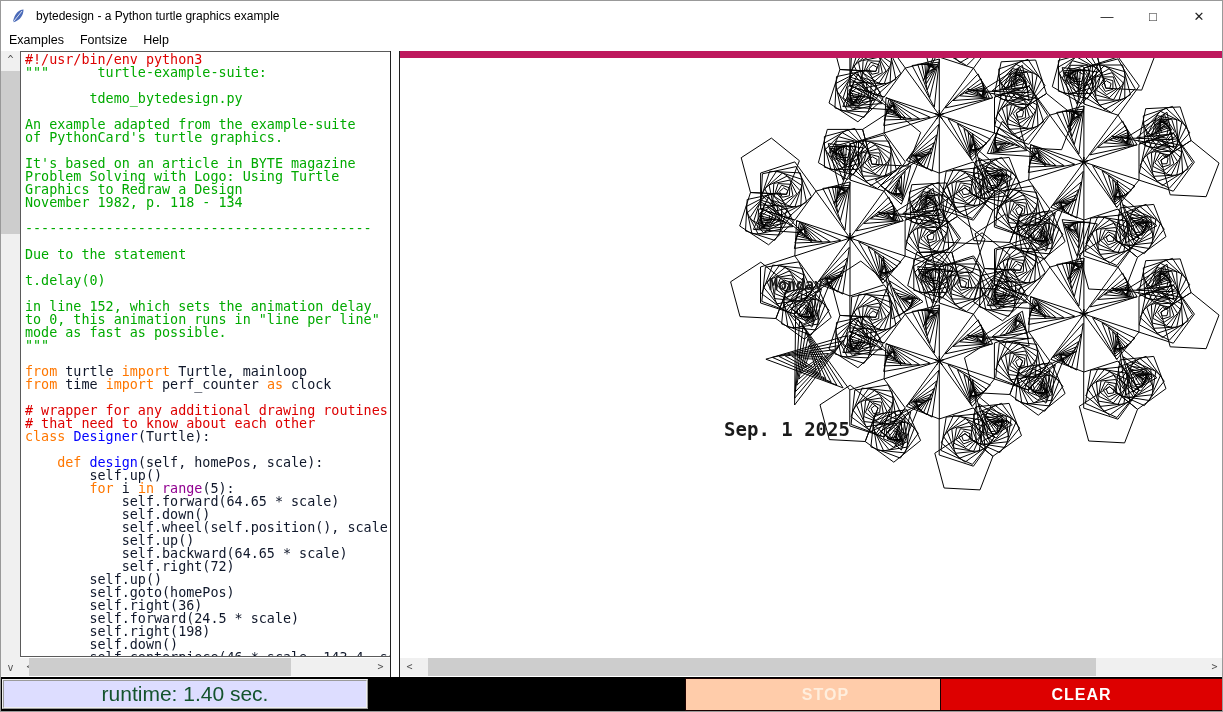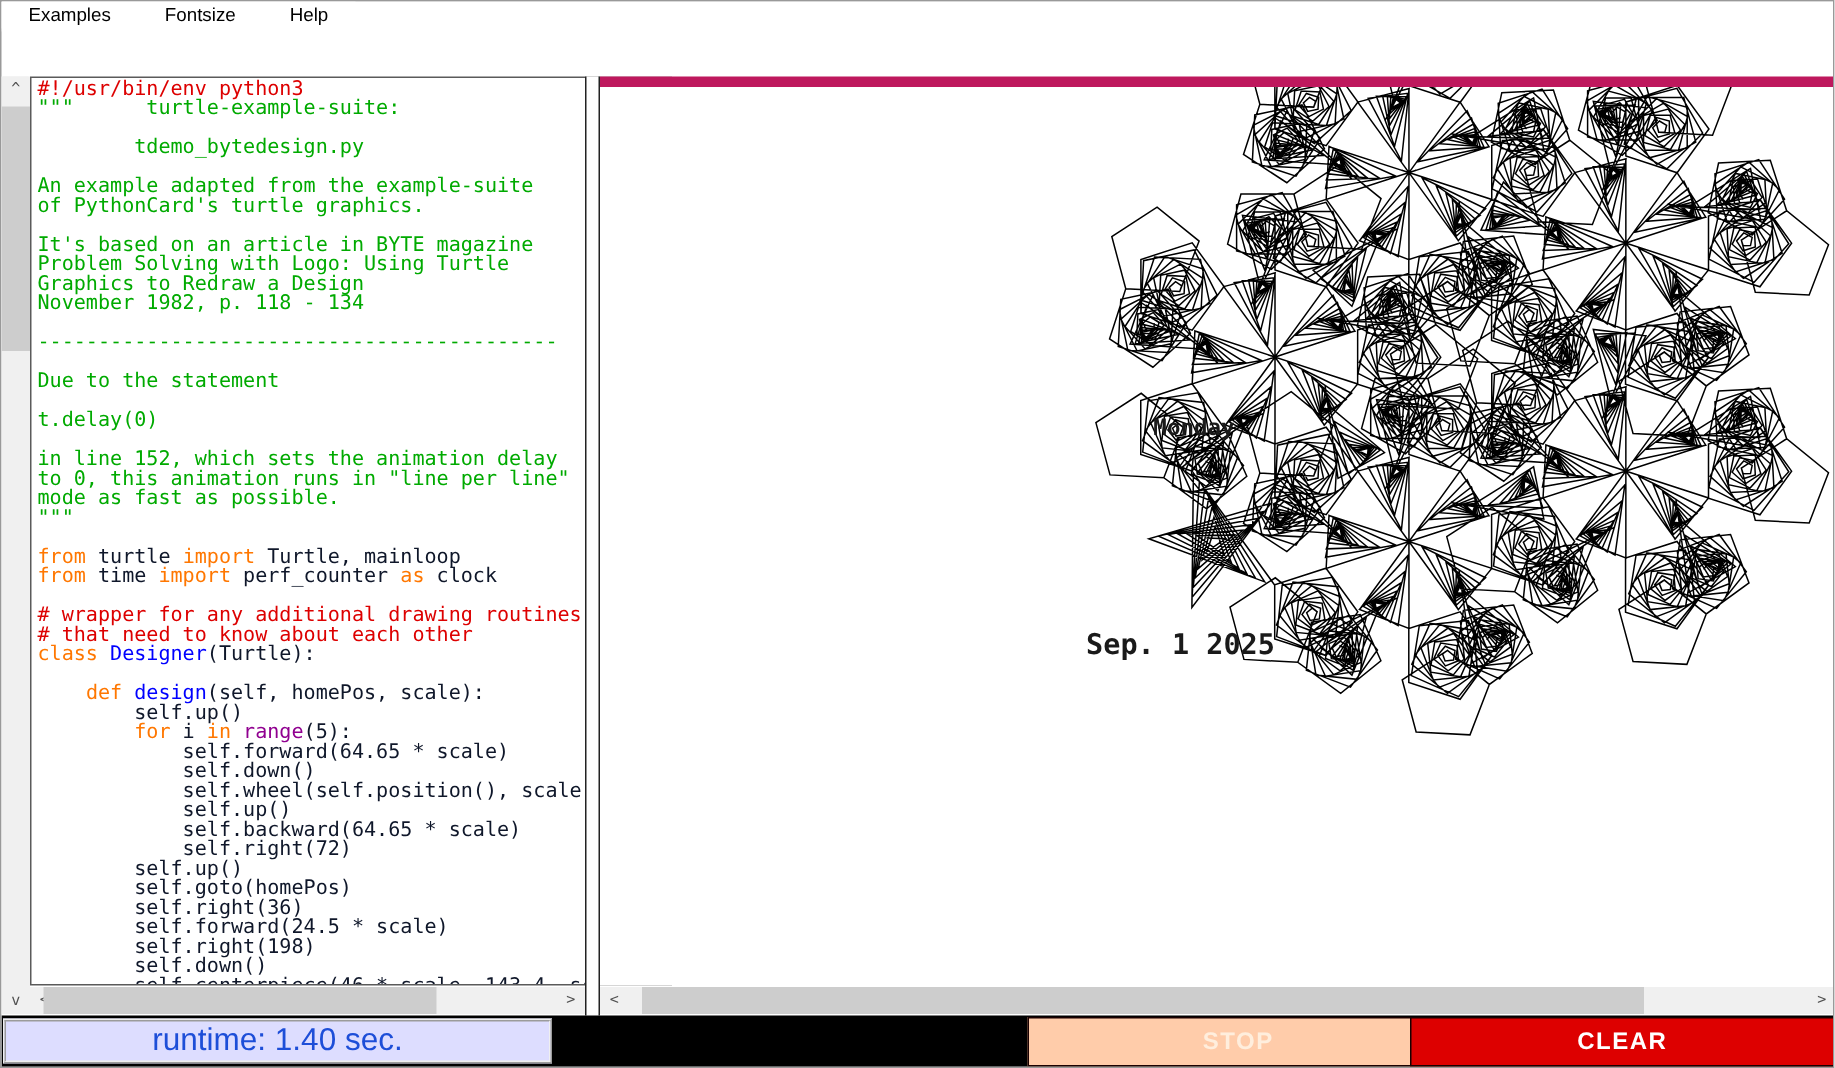--- a/index.html
+++ b/index.html
@@ -8,21 +8,21 @@
     font-family:"Liberation Sans",sans-serif;}
   
   .titlebar{height:30px;display:flex;align-items:center;background:#fff;}
   .app-icon{margin-left:9px;width:16px;height:16px;flex:0 0 auto;}
   .title-text{margin-left:10px;font-size:12px;color:#000;}
   .win-controls{margin-left:auto;display:flex;height:100%;}
   .win-btn{width:46px;display:flex;align-items:center;justify-content:center;
     font-size:13px;color:#222;background:#fff;border:none;font-family:inherit;}
   
   .menubar{height:20px;display:flex;align-items:flex-start;background:#fff;font-size:12.5px;}
-  .menu-item{padding:2px 18px;color:#000;background:#fff;border:none;font-family:inherit;font-size:12.5px;}
+  .menu-item{padding:2px 8px;color:#000;background:#fff;border:none;font-family:inherit;font-size:12.5px;}
   
   .main{position:absolute;top:50px;left:0;width:1223px;height:626px;background:#fff;}
   .vscroll{position:absolute;left:0;top:0;width:19px;height:625px;background:#F0F0F0;}
   .sb-arrow{position:absolute;width:17px;height:17px;text-align:center;line-height:17px;
     font-size:10px;color:#505050;background:#F0F0F0;border:none;padding:0;font-family:"DejaVu Sans Mono",monospace;}
   .vscroll .up{top:0;left:1px;}
   .vscroll .down{bottom:0;left:1px;}
   .vscroll .thumb{position:absolute;left:0;top:20px;width:19px;height:163px;background:#CDCDCD;}
   .editor{position:absolute;left:19px;top:0;width:428px;height:606px;box-sizing:border-box;
     background:#fff;border:1px solid #5a5a5a;overflow:hidden;white-space:pre;
@@ -39,35 +39,49 @@
   .hscroll.for-editor{left:19px;width:370px;}
   .hscroll.for-canvas{left:399px;width:824px;}
   .hscroll .left{left:1px;top:0;}
   .hscroll .right{right:1px;top:0;}
   .hthumb{position:absolute;top:0;height:18px;background:#CDCDCD;}
   .for-editor .hthumb{left:9px;width:262px;}
   .for-canvas .hthumb{left:28px;width:668px;}
   
   .bottombar{position:absolute;top:676px;left:0;width:1223px;height:36px;background:#000;}
   .runtime{position:absolute;left:1px;top:2px;width:362px;height:26px;background:#DDDDFF;
-    border:2px ridge #efefef;color:#1d4ed8;font-size:21px;text-align:center;line-height:26px;}
+    border:2px ridge #efefef;color:#14532d;font-size:21px;text-align:center;line-height:26px;}
   .bbtn{position:absolute;top:1px;height:33px;border:1px solid #1a0000;box-sizing:border-box;
     font-family:"Liberation Sans",sans-serif;font-size:16px;font-weight:bold;letter-spacing:1px;}
   .btn-red{background:#DD0000;color:#FFFFFF;}
   .btn-disabled{background:#FFCCAA;color:#FFEEDD;}
   #startBtn{left:371px;width:283px;}
   #stopBtn{left:656px;width:281px;margin-left:28px;}
   #clearBtn{left:939px;width:283px;text-align:center;}
   svg text{font-family:"DejaVu Sans Mono",monospace;font-weight:bold;fill:#1a1a1a;}
 </style>
 </head>
 <body>
 
 <div class="window">
 
+  <div class="titlebar">
+    <span class="app-icon">
+      <svg width="16" height="16" viewBox="0 0 16 16">
+        <path d="M13.5 1.5 C9 1.5 4.5 5.5 3 13.5 L3.8 14.2 C10.5 12 13.5 7 13.5 1.5 Z" fill="#4a6ab8"></path>
+        <path d="M3.4 13.8 L12 3" stroke="#ffffff" stroke-width="0.8" fill="none"></path>
+      </svg>
+    </span>
+    <span class="title-text">bytedesign - a Python turtle graphics example</span>
+    <span class="win-controls">
+      <button class="win-btn">—</button>
+      <button class="win-btn">□</button>
+      <button class="win-btn">✕</button>
+    </span>
+  </div>
 
   <div class="menubar">
     <button class="menu-item">Examples</button>
     <button class="menu-item">Fontsize</button>
     <button class="menu-item">Help</button>
   </div>
 
   <div class="main">
 
     <div class="vscroll">

